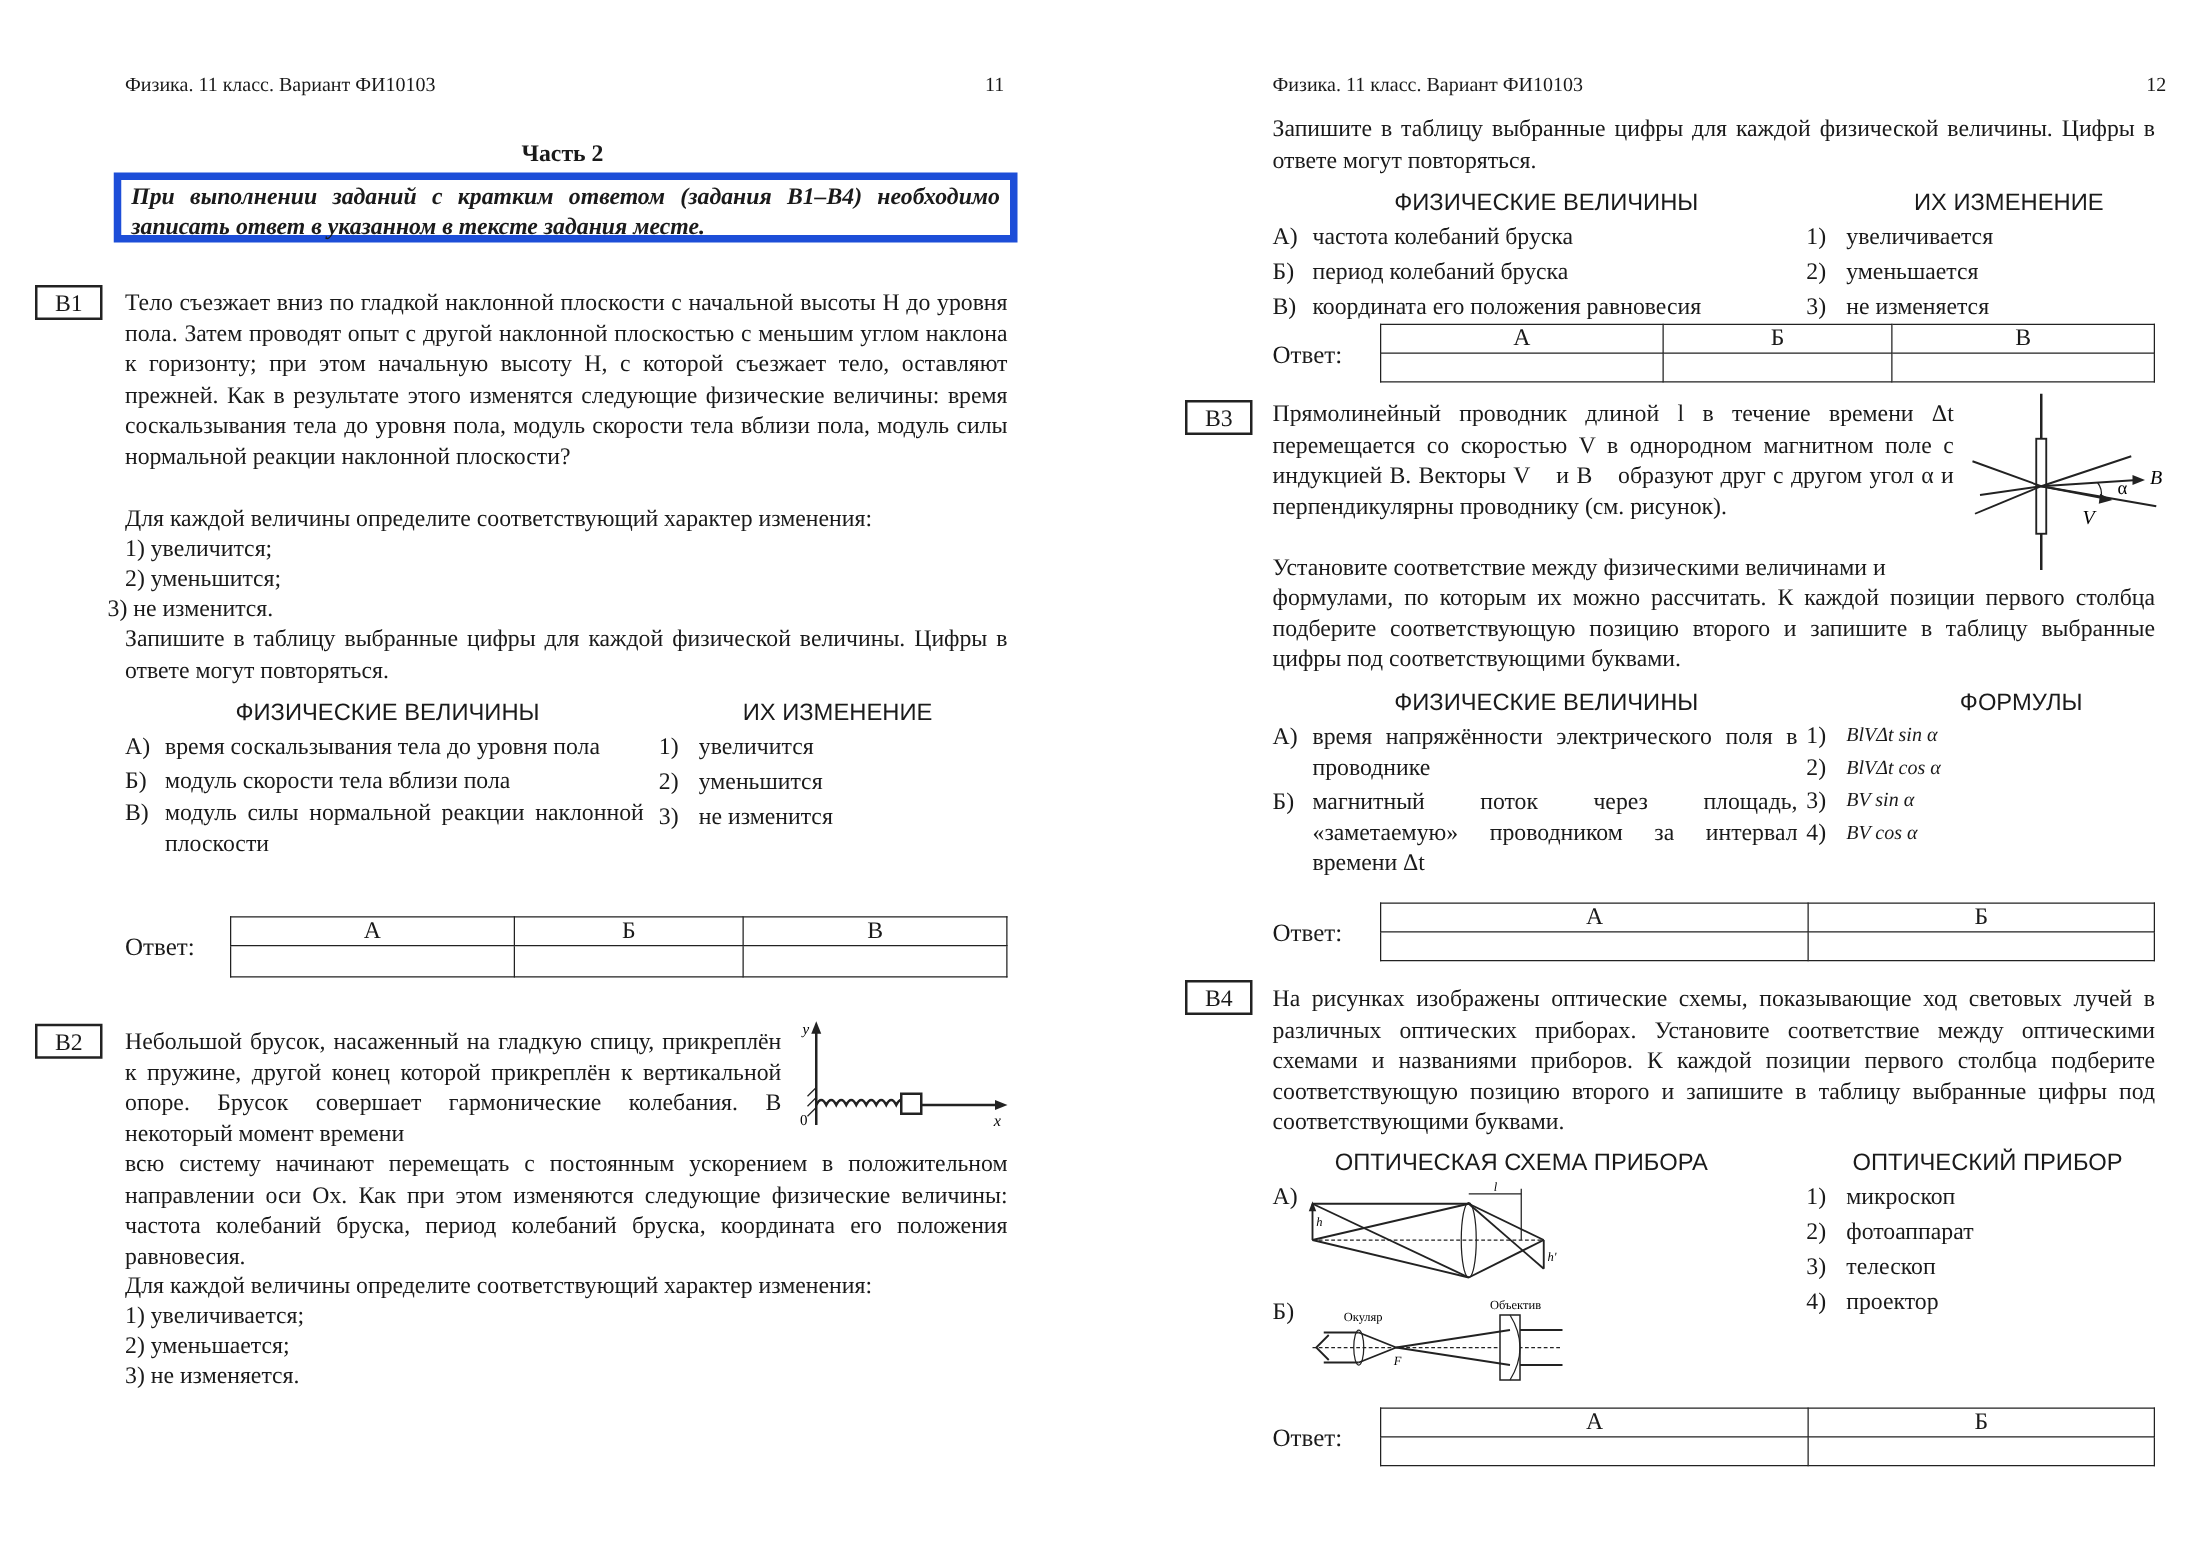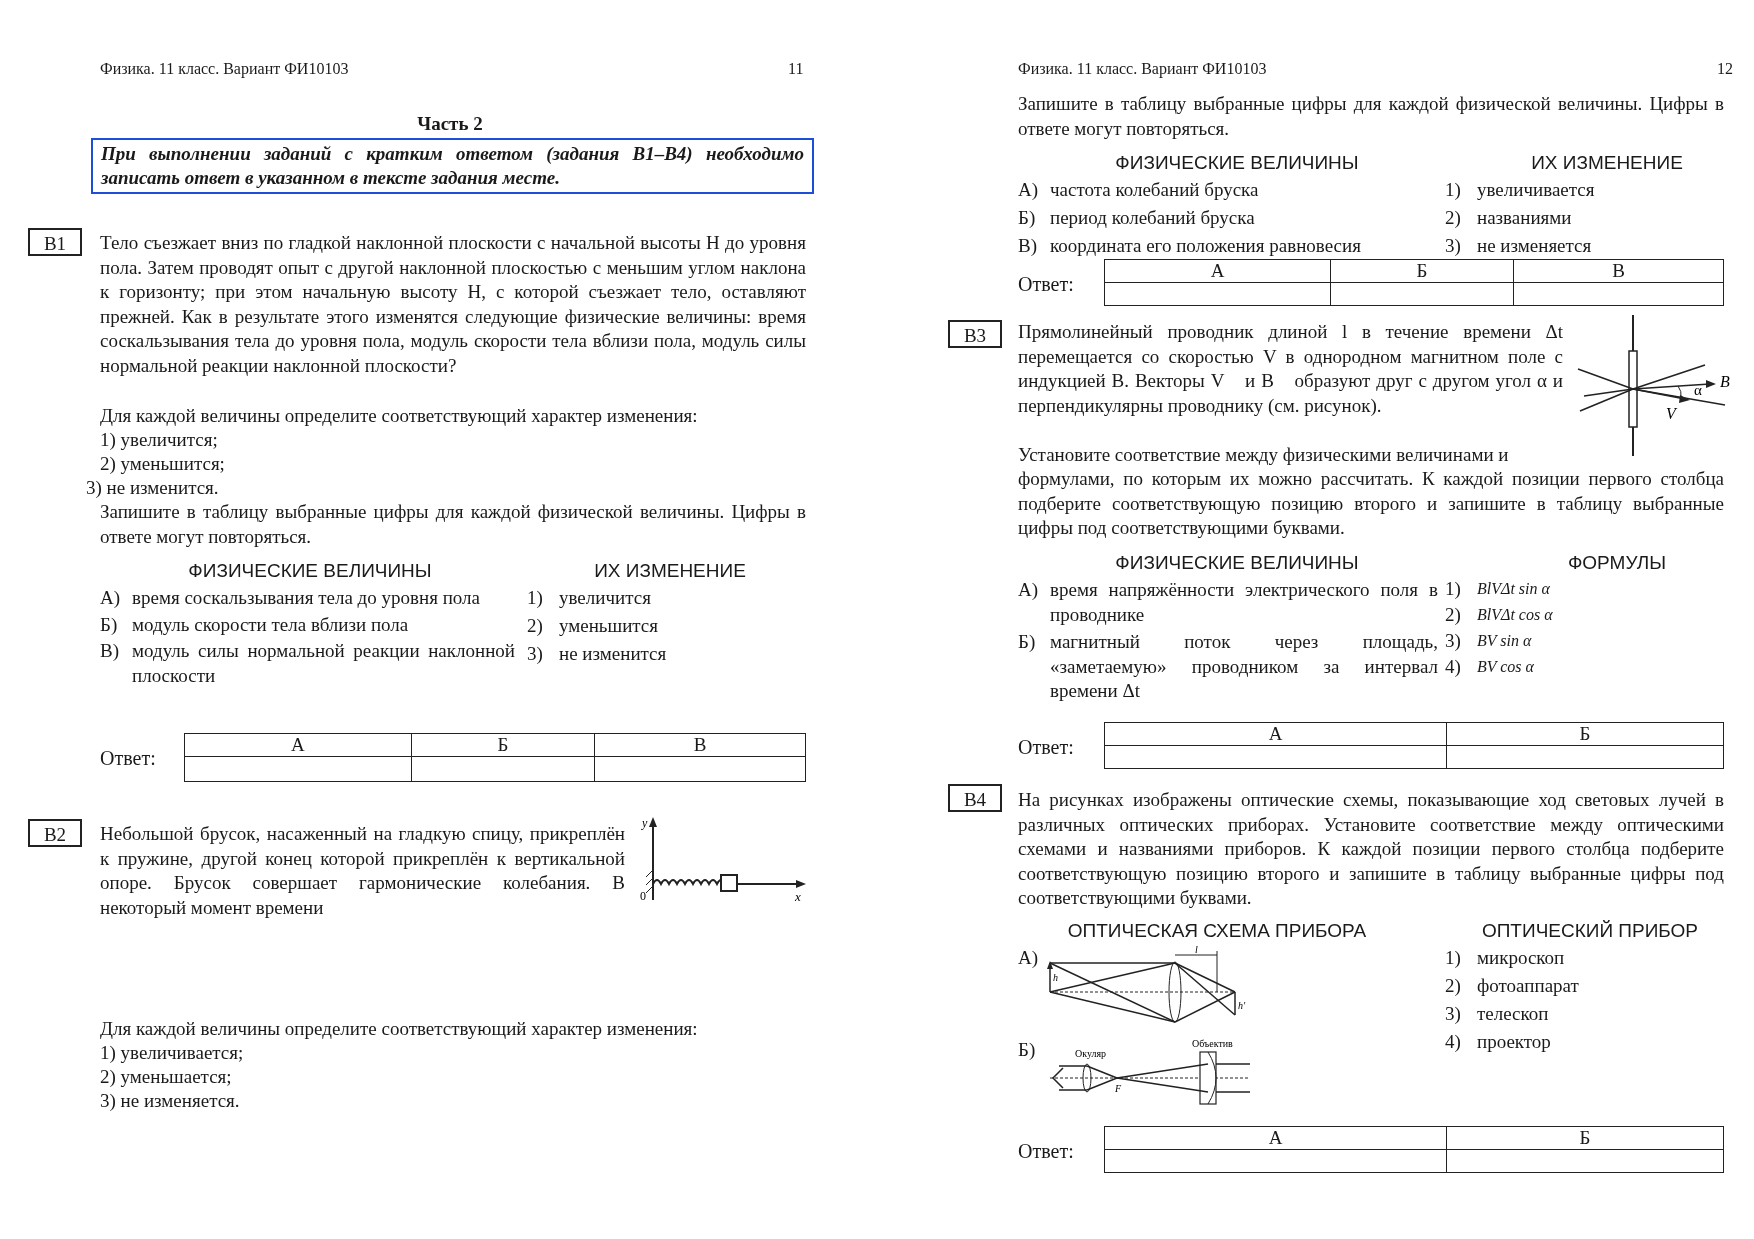--- a/index.html
+++ b/index.html
@@ -8,21 +8,21 @@
     font-family: "Liberation Serif", serif; color: #1a1a1a; overflow: hidden;
   }
   .page { position: absolute; top: 0; height: 888px; }
   .page.left { left: 0; width: 877px; }
   .page.right { left: 877px; width: 877px; }
   .abs { position: absolute; }
   .hdr { font-size: 16px; }
   .txt { font-size: 19px; line-height: 24.5px; text-align: justify; }
   .part-title { font-weight: bold; font-size: 19px; text-align: center; }
   .instr-box {
-    border: 2px solid #1d4ed8; font-style: italic; font-weight: bold; font-size: 19px;
+    border: 6px solid #1d4ed8; font-style: italic; font-weight: bold; font-size: 19px;
     line-height: 24px; padding: 2px 8px; text-align: justify; box-sizing: border-box;
   }
   .task-label {
     border: 2px solid #222; font-weight: normal; font-size: 19px; width: 54px; height: 28px;
     line-height: 28px; text-align: center; box-sizing: border-box;
   }
   .colhead { font-family: "Liberation Sans", sans-serif; font-size: 19px; text-align: center; }
   .item { display: flex; font-size: 19px; line-height: 24.5px; }
   .item .lbl { width: 32px; flex: none; }
   .item .val { flex: 1; text-align: justify; }
@@ -109,20 +109,21 @@
     <text x="0" y="85" font-size="12" font-family="Liberation Serif, serif">0</text>
     <line x1="6" y1="62" x2="13" y2="55" stroke="#222" stroke-width="1"></line>
     <line x1="6" y1="70" x2="13" y2="63" stroke="#222" stroke-width="1"></line>
     <line x1="6" y1="78" x2="13" y2="71" stroke="#222" stroke-width="1"></line>
     <path d="M13,69 q4,-8 8,0 q4,-8 8,0 q4,-8 8,0 q4,-8 8,0 q4,-8 8,0 q4,-8 8,0 q4,-8 8,0 q4,-8 8,0 q4,-8 8,0" fill="none" stroke="#222" stroke-width="2"></path>
     <rect x="81" y="60" width="16" height="16" fill="#fff" stroke="#222" stroke-width="2"></rect>
     <line x1="97" y1="69" x2="160" y2="69" stroke="#222" stroke-width="2"></line>
     <polygon points="166,69 156,65 156,73" fill="#222"></polygon>
     <text x="155" y="86" font-size="13" font-style="italic" font-family="Liberation Serif, serif">x</text>
   </svg>
+  <div class="abs txt" style="left:100px; top:920px; width:706px;">всю систему начинают перемещать с постоянным ускорением в положительном направлении оси Ox. Как при этом изменяются следующие физические величины: частота колебаний бруска, период колебаний бруска, координата его положения равновесия.</div>
   <div class="abs txt" style="left:100px; top:1017px; width:706px;">Для каждой величины определите соответствующий характер изменения:</div>
   <div class="abs txt" style="left:100px; top:1041px;">1) увеличивается;</div>
   <div class="abs txt" style="left:100px; top:1065px;">2) уменьшается;</div>
   <div class="abs txt" style="left:100px; top:1089px;">3) не изменяется.</div>
 </div>
 
 <div class="page right">
   <div class="abs hdr" style="left:141px; top:60px;">Физика. 11 класс. Вариант ФИ10103</div>
   <div class="abs hdr" style="left:840px; top:60px;">12</div>
 
@@ -143,21 +144,21 @@
         <span>координата его положения равновесия</span>
       </div>
   </div>
   <div class="abs" style="left:568px; top:176px;">
     <div class="opt">
         <span class="num">1)</span>
         <span>увеличивается</span>
       </div>
     <div class="opt">
         <span class="num">2)</span>
-        <span>названиями</span>
+        <span>уменьшается</span>
       </div>
     <div class="opt">
         <span class="num">3)</span>
         <span>не изменяется</span>
       </div>
   </div>
   <div class="abs ans-label" style="left:141px; top:273px;">Ответ:</div>
   <table class="ans" style="left:227px; top:259px; width:620px;">
     <tbody>
         <tr>

